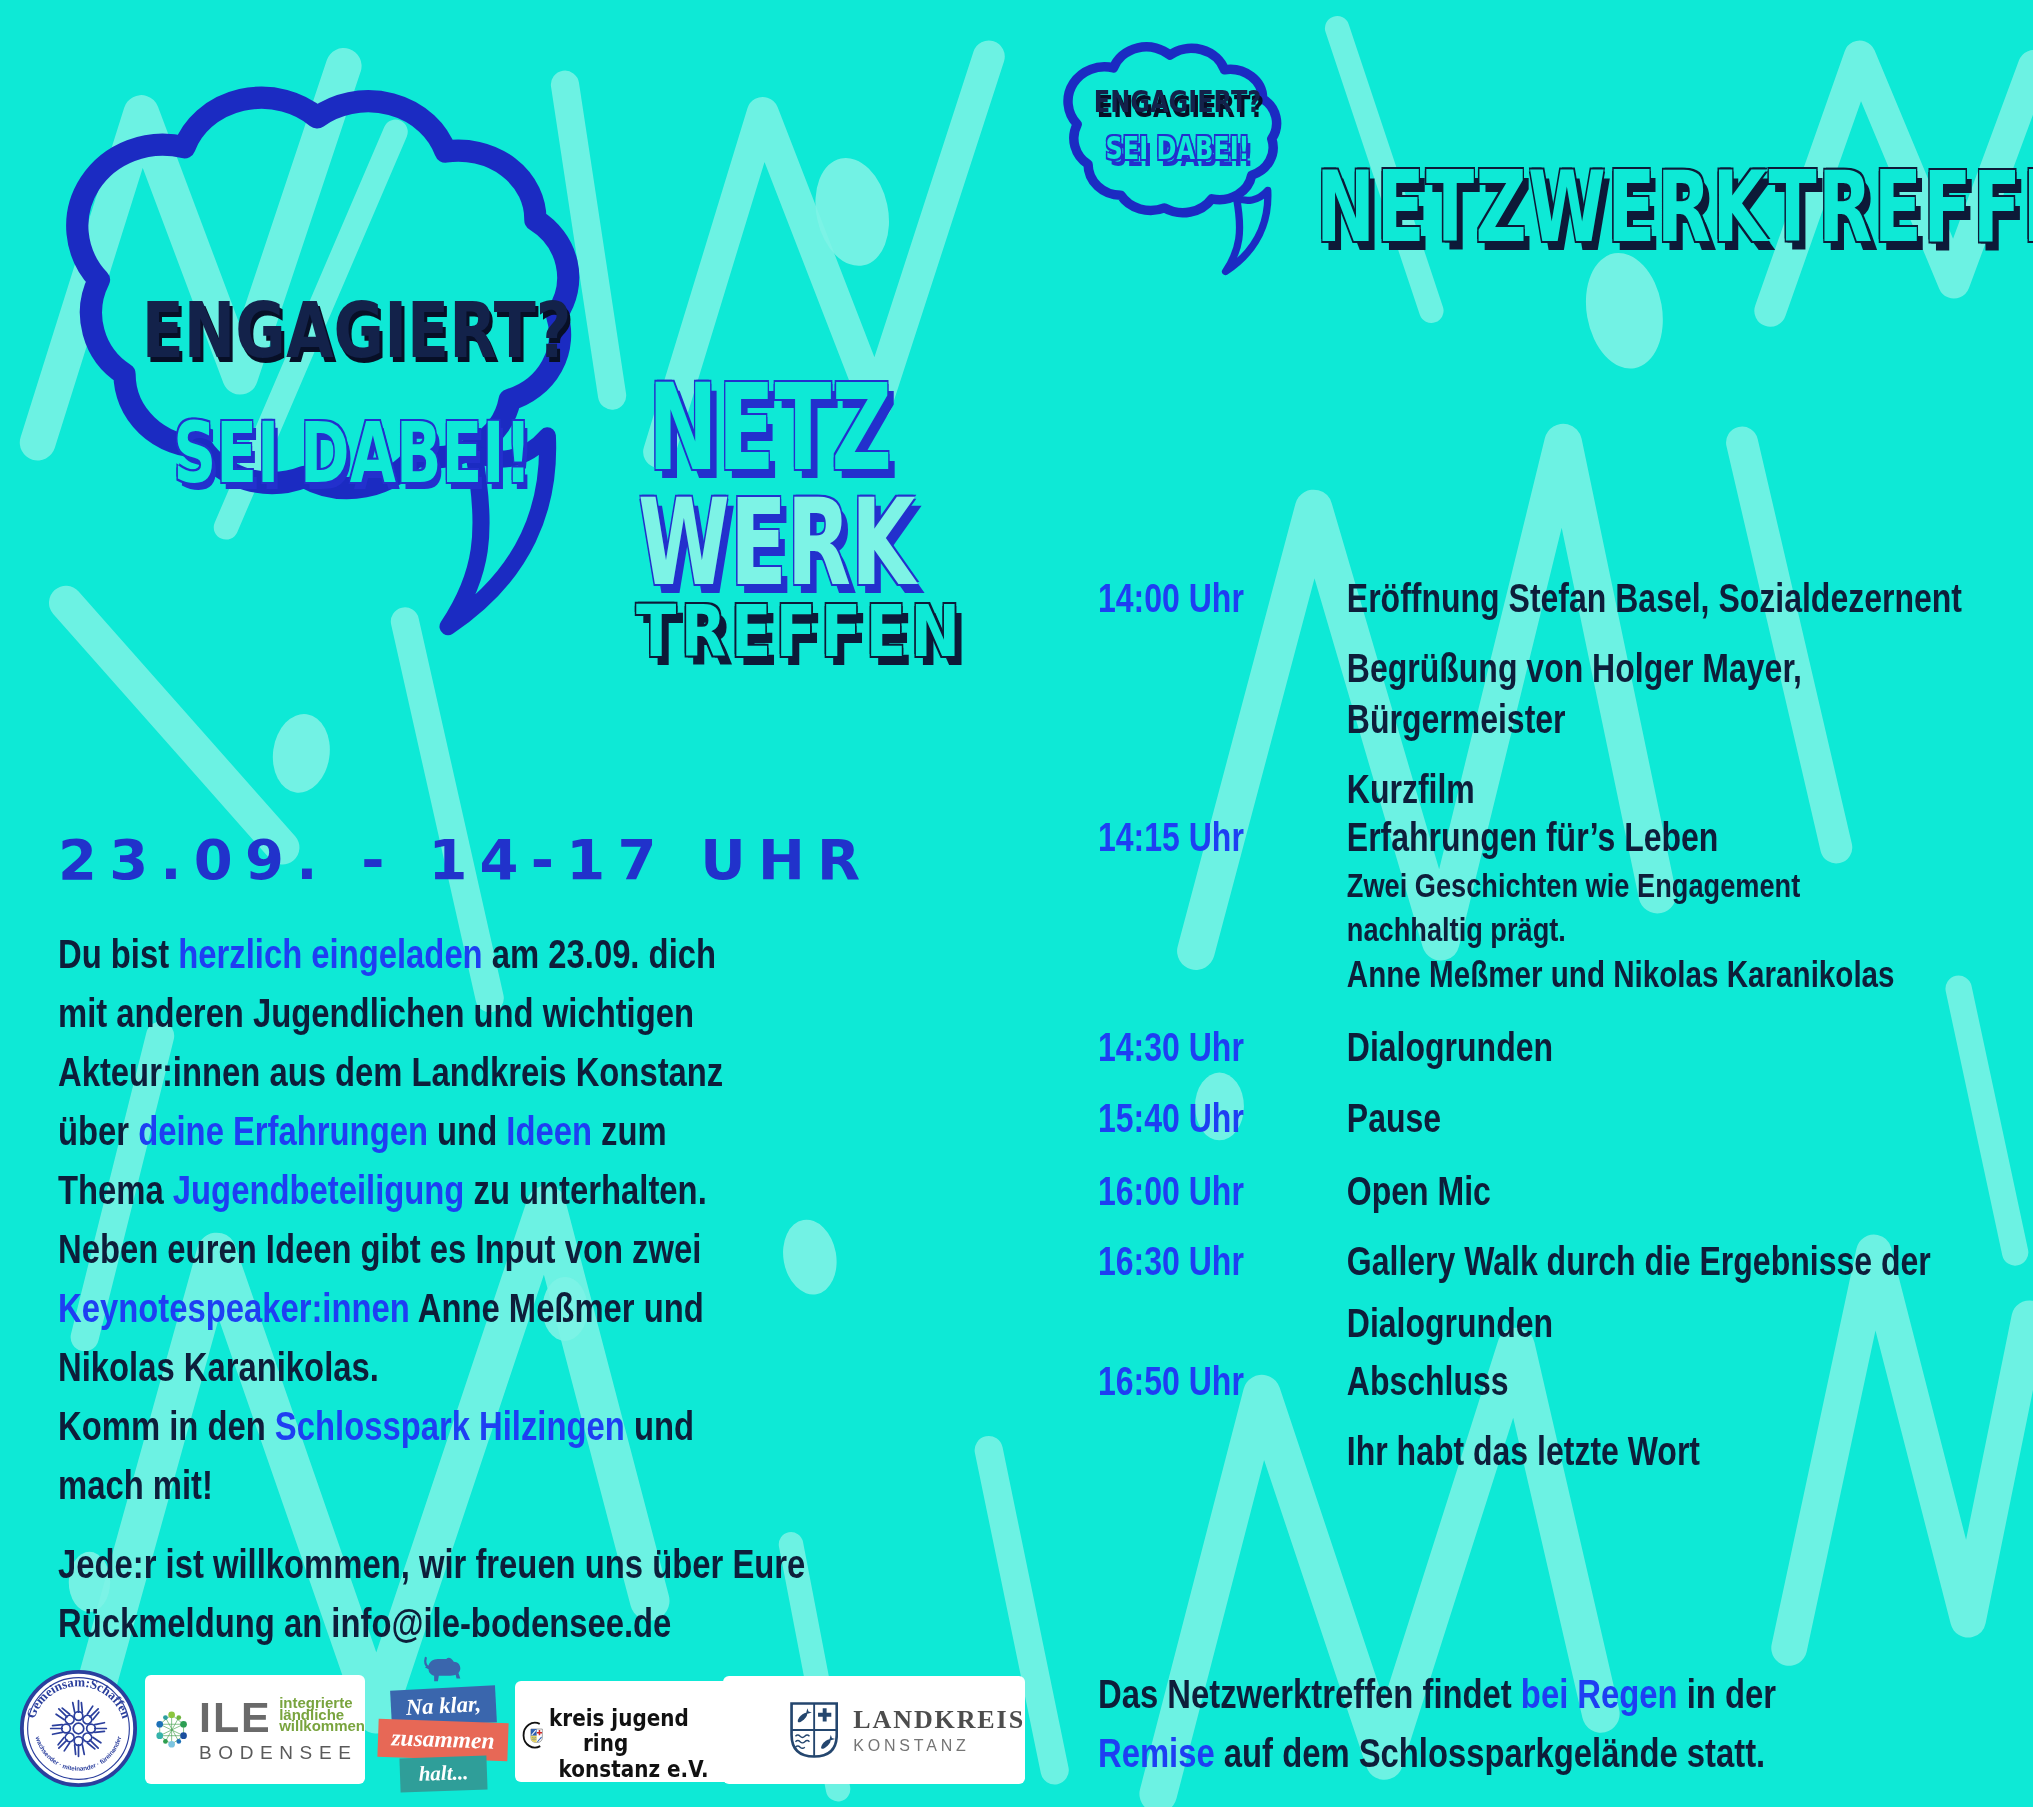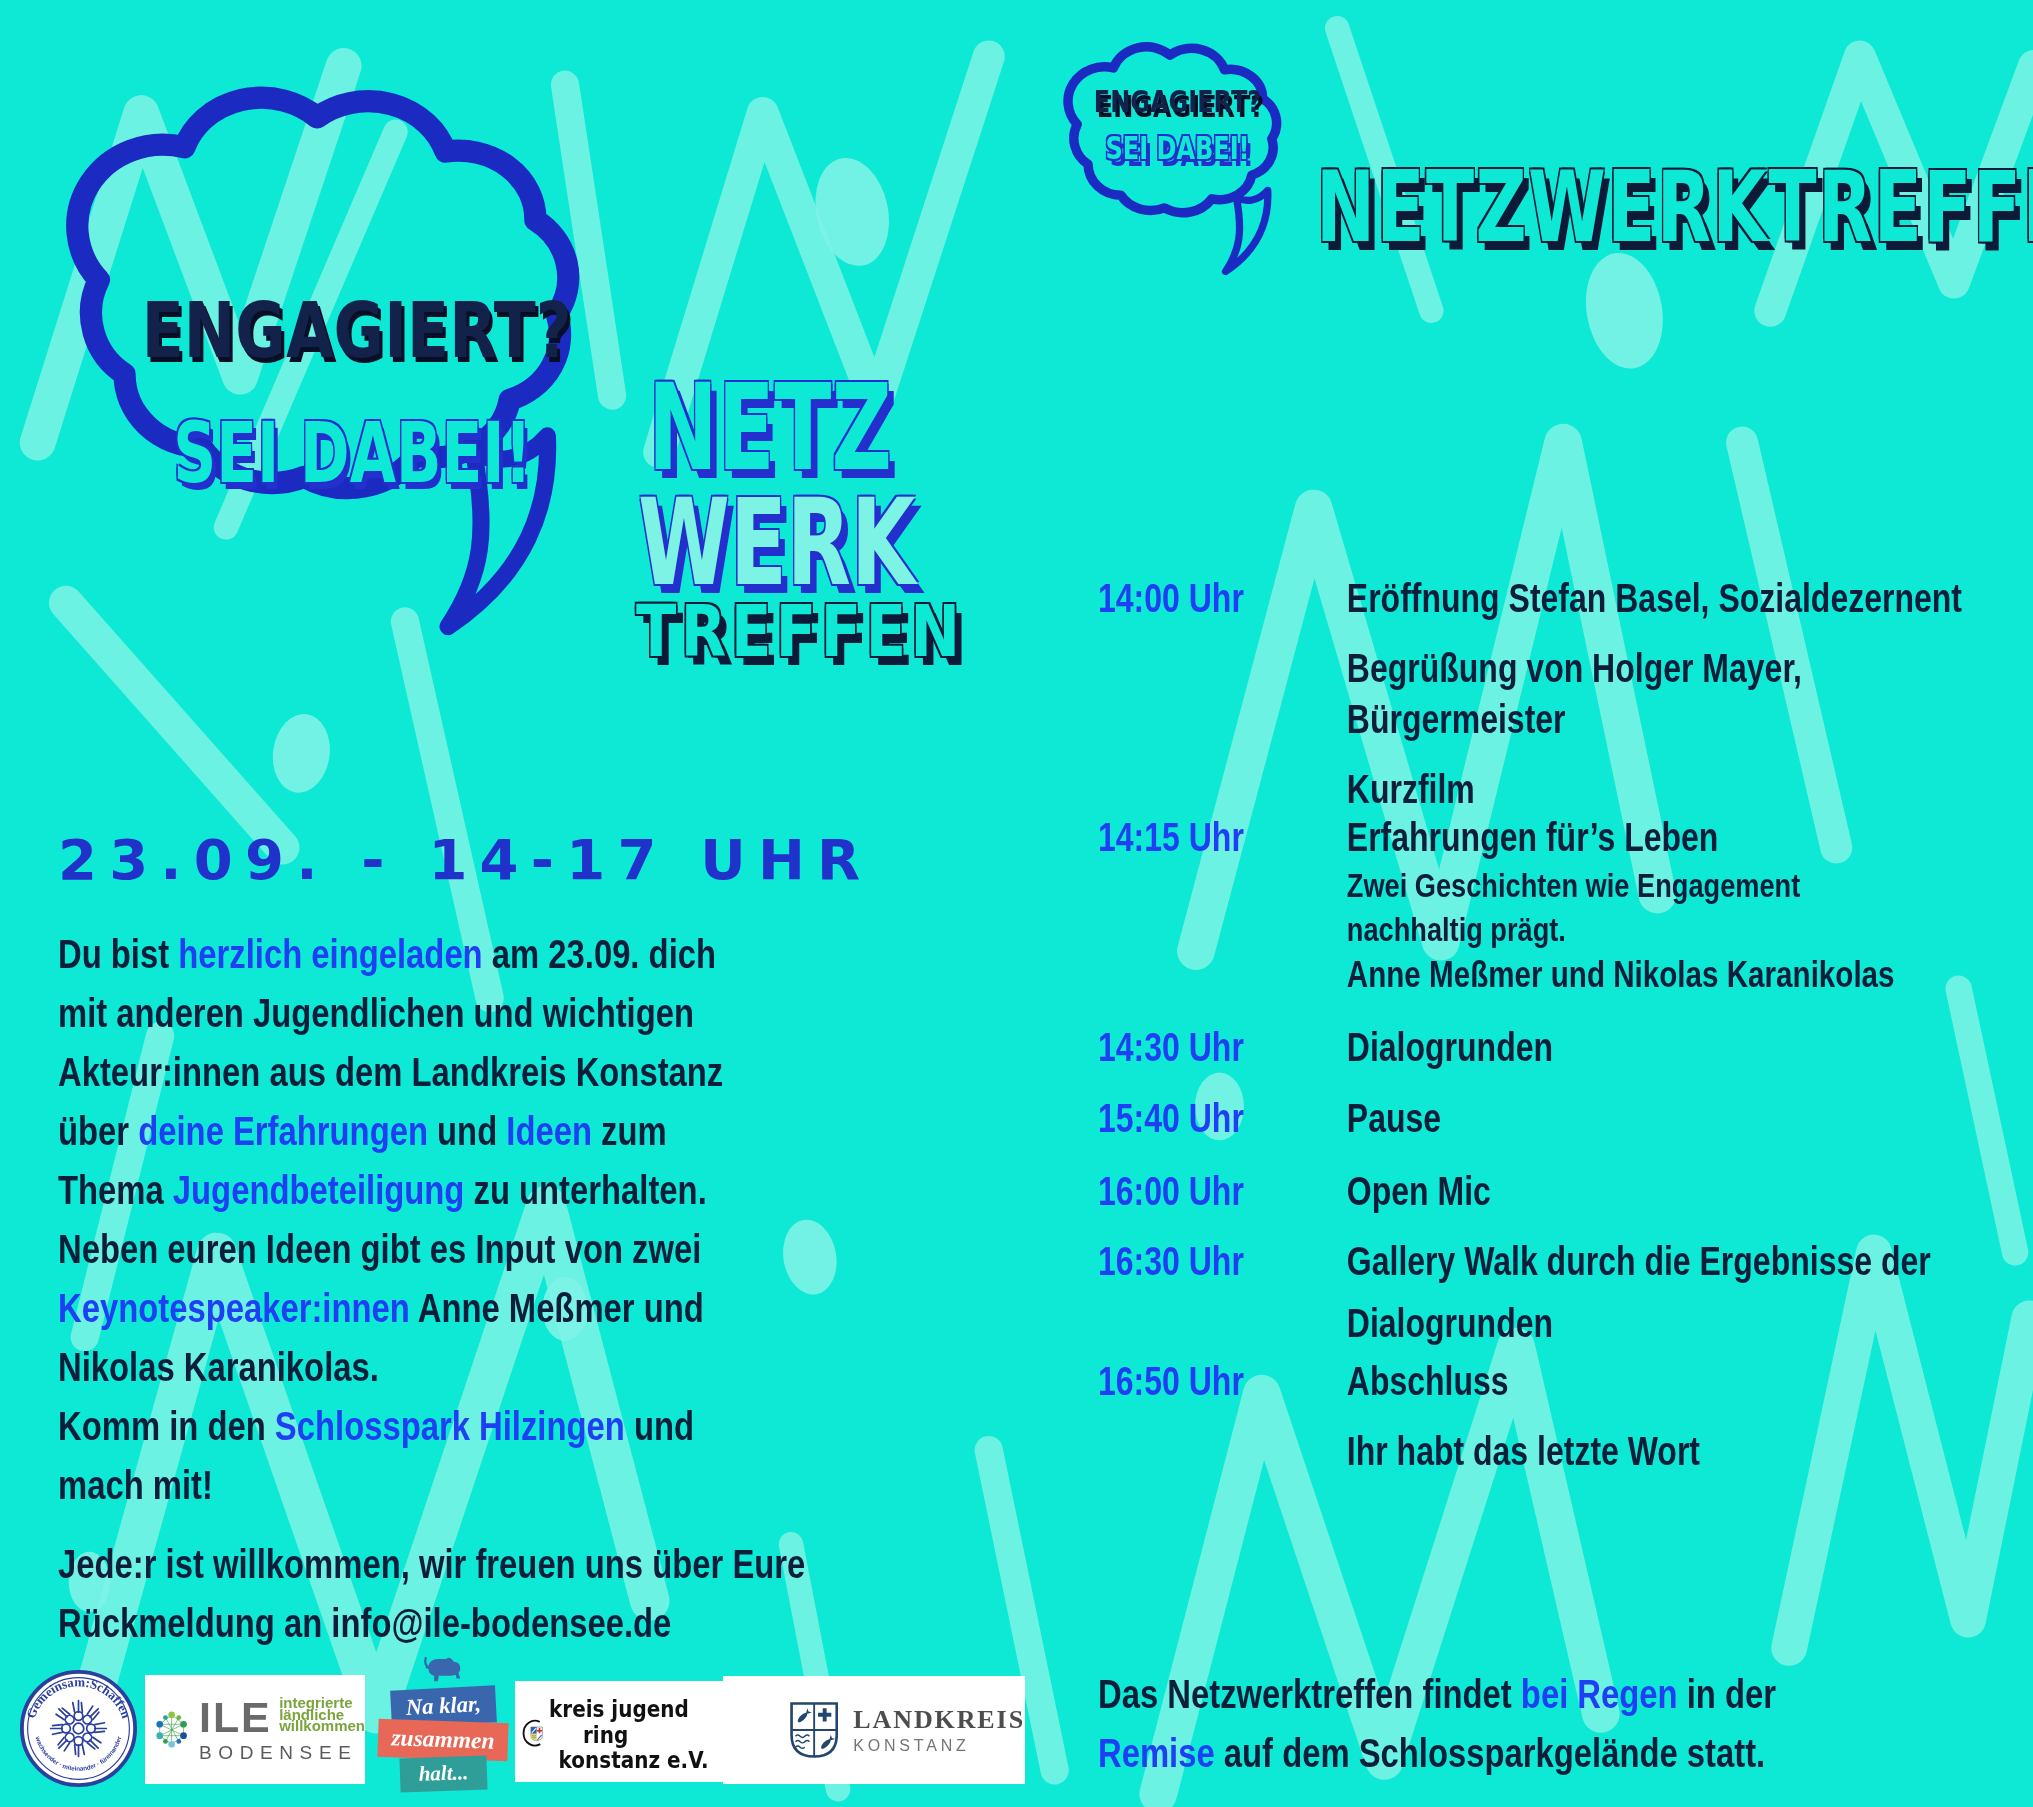--- a/index.html
+++ b/index.html
@@ -40,21 +40,21 @@
   .entry .desc .gap{margin-top:19px;}
   .entry .desc .gap2{margin-top:11.3px;}
   .entry:nth-of-type(1){top:0;}
   .entry:nth-of-type(2){top:239px;}
   .entry:nth-of-type(3){top:449px;}
   .entry:nth-of-type(4){top:520px;}
   .entry:nth-of-type(5){top:593px;}
   .entry:nth-of-type(6){top:663px;}
   .entry:nth-of-type(7){top:783px;}
   
-  .logobox{background:#fff;display:flex;align-items:center;}
+  .logobox{background:#fff;display:flex;align-items:center;border-radius:6px;}
   .ile-acr{font-size:43px;font-weight:bold;color:#6a6a6a;letter-spacing:1.9px;line-height:1;}
   .ile-tag{font-size:15px;color:#79a43e;line-height:11.3px;font-weight:bold;}
   .ile-sub{font-size:19px;color:#5a5a5a;letter-spacing:6.6px;margin-top:3px;}
   .kjr-t{font-family:"DejaVu Sans",sans-serif;font-weight:bold;color:#111;line-height:25.4px;font-size:23.5px;transform:scaleX(.85);transform-origin:0 0;white-space:nowrap;}
   .lk-title{font-family:"Liberation Serif",serif;font-weight:bold;font-size:26px;color:#4d4d4d;letter-spacing:1.9px;}
   .lk-sub{font-size:16px;color:#757575;letter-spacing:3.8px;margin-top:2.8px;}
   .nk-box{color:#fff;font-style:italic;font-weight:bold;text-align:center;font-family:"Liberation Serif",serif;}
 </style>
 </head>
 <body>
@@ -189,21 +189,21 @@
       <div class="abs" style="left:377px;top:5.6px;width:132px;height:151px;">
         <svg width="43" height="36" viewBox="0 0 46 38" style="margin:0 auto;">
           <path fill="#3a66ad" d="M34,8 c4,0 7,3 7,7 0,2 -1,4 -2,5 l2,6 -4,0 -1,-4 c-2,1 -5,1 -8,1 l-10,0 -1,6 -4,0 0,-6 c-3,-1 -6,-3 -6,-7 l-4,-2 4,-2 c1,-4 5,-7 10,-7 l9,0 c2,-2 5,-2 8,3 z"></path>
           <path fill="none" stroke="#3a66ad" stroke-width="2.4" stroke-linecap="round" d="M7,14 q-5,-3 -3,-10"></path>
         </svg>
         <div class="nk-box" style="width:105px;margin:-1.9px auto 0;background:#3a66ad;font-size:22.6px;padding:4.7px 0 6.6px;transform:rotate(-3deg);">Na klar,</div>
         <div class="nk-box" style="width:130px;margin:-3.8px auto 0;background:#e76856;font-size:23.5px;padding:4.7px 0 6.6px;transform:rotate(2deg);">zusammen</div>
         <div class="nk-box" style="width:87px;margin:-2.8px auto 0;background:#2f9e99;font-size:21px;padding:3.8px 0 5.6px;transform:rotate(-2deg);">halt...</div>
       </div>
 
-      <div class="logobox abs" style="left:515px;top:33px;width:222px;height:101px;align-items:center;">
+      <div class="logobox abs" style="left:515px;top:33px;width:222px;height:101px;align-items:flex-end;">
         <svg width="90" height="94" viewBox="0 0 110 114" style="margin-left:3.8px;margin-top:3.8px;">
           <path d="M80,14 A44,48 0 1 0 82,100" fill="none" stroke="#111" stroke-width="7"></path>
           <g transform="translate(46,34)">
             <path d="M0,0 h44 v32 q0,20 -22,20 q-22,0 -22,-20 z" fill="#fff" stroke="#222" stroke-width="1.6"></path>
             <path d="M0,0 h22 v26 h-22 z" fill="#2e5fb0"></path>
             <path d="M4,22 L18,6" stroke="#fff" stroke-width="4" stroke-linecap="round"></path>
             <path d="M30,4 h6 v7 h7 v6 h-7 v7 h-6 v-7 h-7 v-6 h7 z" fill="#cf2a2a"></path>
             <path d="M0,26 h22 v26 q-22,0 -22,-20 z" fill="#ead65e"></path>
             <path d="M3,34 q3,-3 6,0 t6,0 t6,0 M3,41 q3,-3 6,0 t6,0 t6,0" stroke="#2e5fb0" stroke-width="1.8" fill="none"></path>
             <path d="M26,48 L40,32" stroke="#2e5fb0" stroke-width="4" stroke-linecap="round"></path>

